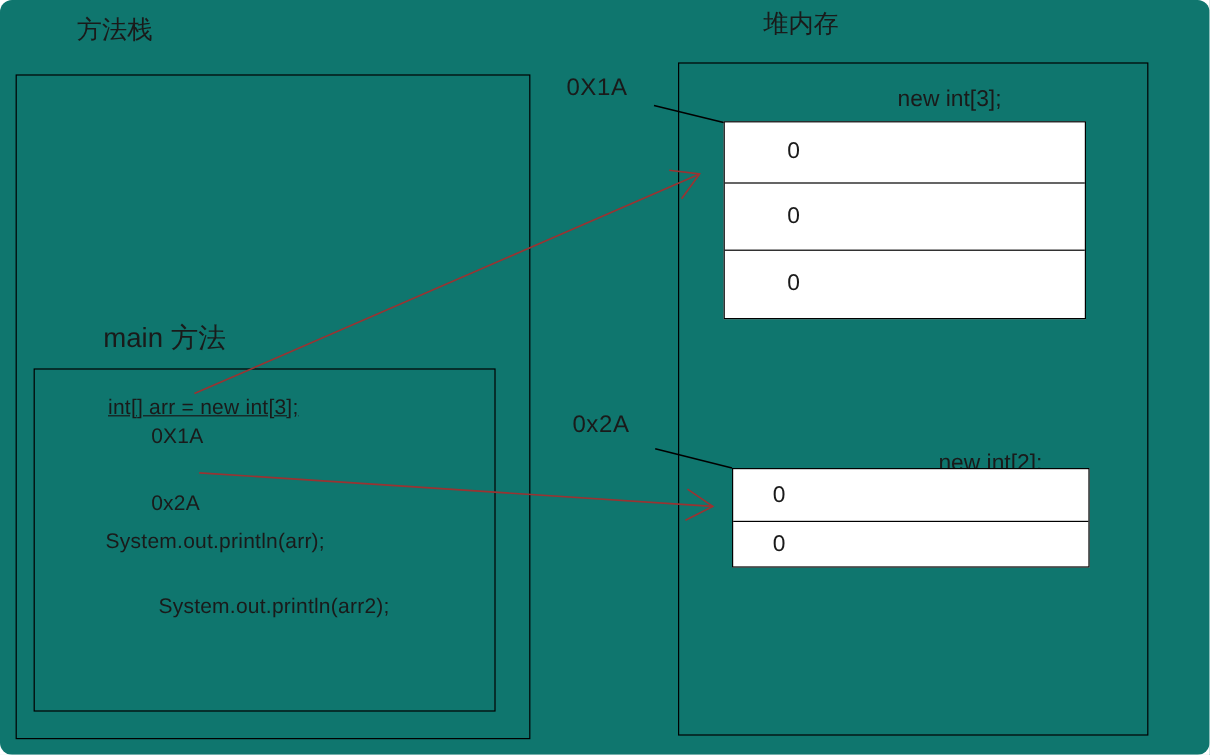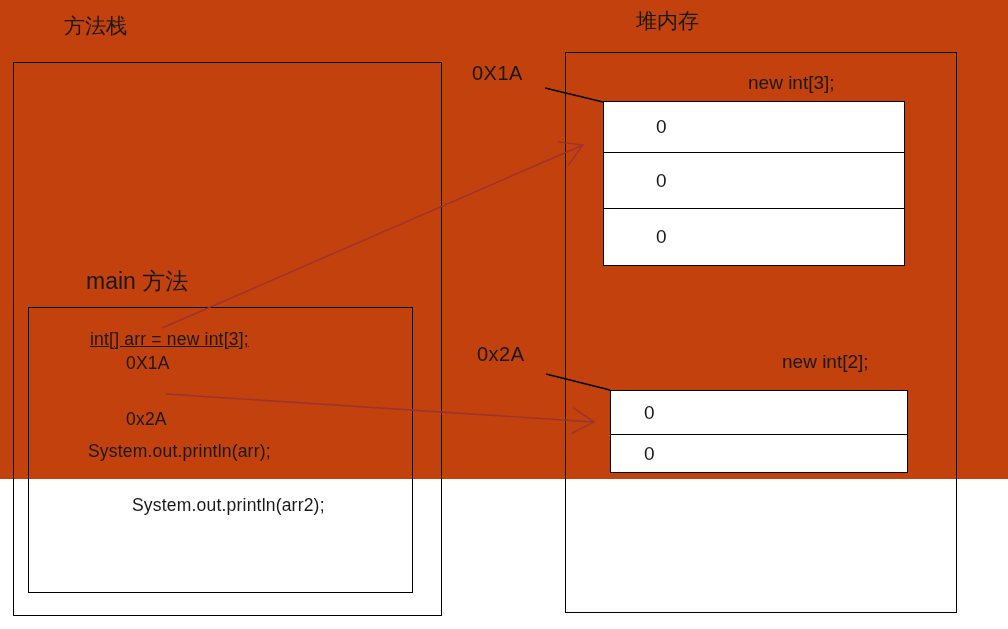--- a/index.html
+++ b/index.html
@@ -8,22 +8,23 @@
     background: #ffffff;
     width: 1008px;
     height: 629px;
     overflow: hidden;
     font-family: "Liberation Sans", "DejaVu Sans", sans-serif;
     color: #1a1a1a;
   }
   .canvas {
     position: relative;
     width: 1008px;
-    height: 479px;
-    background: #c2410c;
+    height: 629px;
+    background: #0f766e;
+    border-radius: 10px;
   }
   .box {
     position: absolute;
     border: 1.5px solid #000000;
     background: transparent;
     box-sizing: border-box;
   }
   .label {
     position: absolute;
     white-space: nowrap;
@@ -100,21 +101,21 @@
   <div class="label array-title" style="left:748px; top:72px;">new int[3];</div>
 
   <div class="array-box" style="left:603px; top:101px; width:302px; height:165px;">
     <div class="array-cell" style="height:50px; padding-left:52px;">0</div>
     <div class="array-cell" style="height:56px; padding-left:52px;">0</div>
     <div class="array-cell" style="flex:1; padding-left:52px;">0</div>
   </div>
 
   <div class="label addr-label" style="left:477px; top:342px;">0x2A</div>
 
-  <div class="label array-title" style="left:782px; top:351px;">new int[2];</div>
+  <div class="label array-title" style="left:782px; top:376px;">new int[2];</div>
 
   <div class="array-box" style="left:610px; top:390px; width:298px; height:83px;">
     <div class="array-cell" style="height:43px; padding-left:33px;">0</div>
     <div class="array-cell" style="flex:1; padding-left:33px;">0</div>
   </div>
 
 
   <svg class="overlay" viewBox="0 0 1008 629" xmlns="http://www.w3.org/2000/svg">
     <defs>
       <marker id="openArrow" markerUnits="userSpaceOnUse" markerWidth="30" markerHeight="34" refX="25" refY="17" orient="auto">

